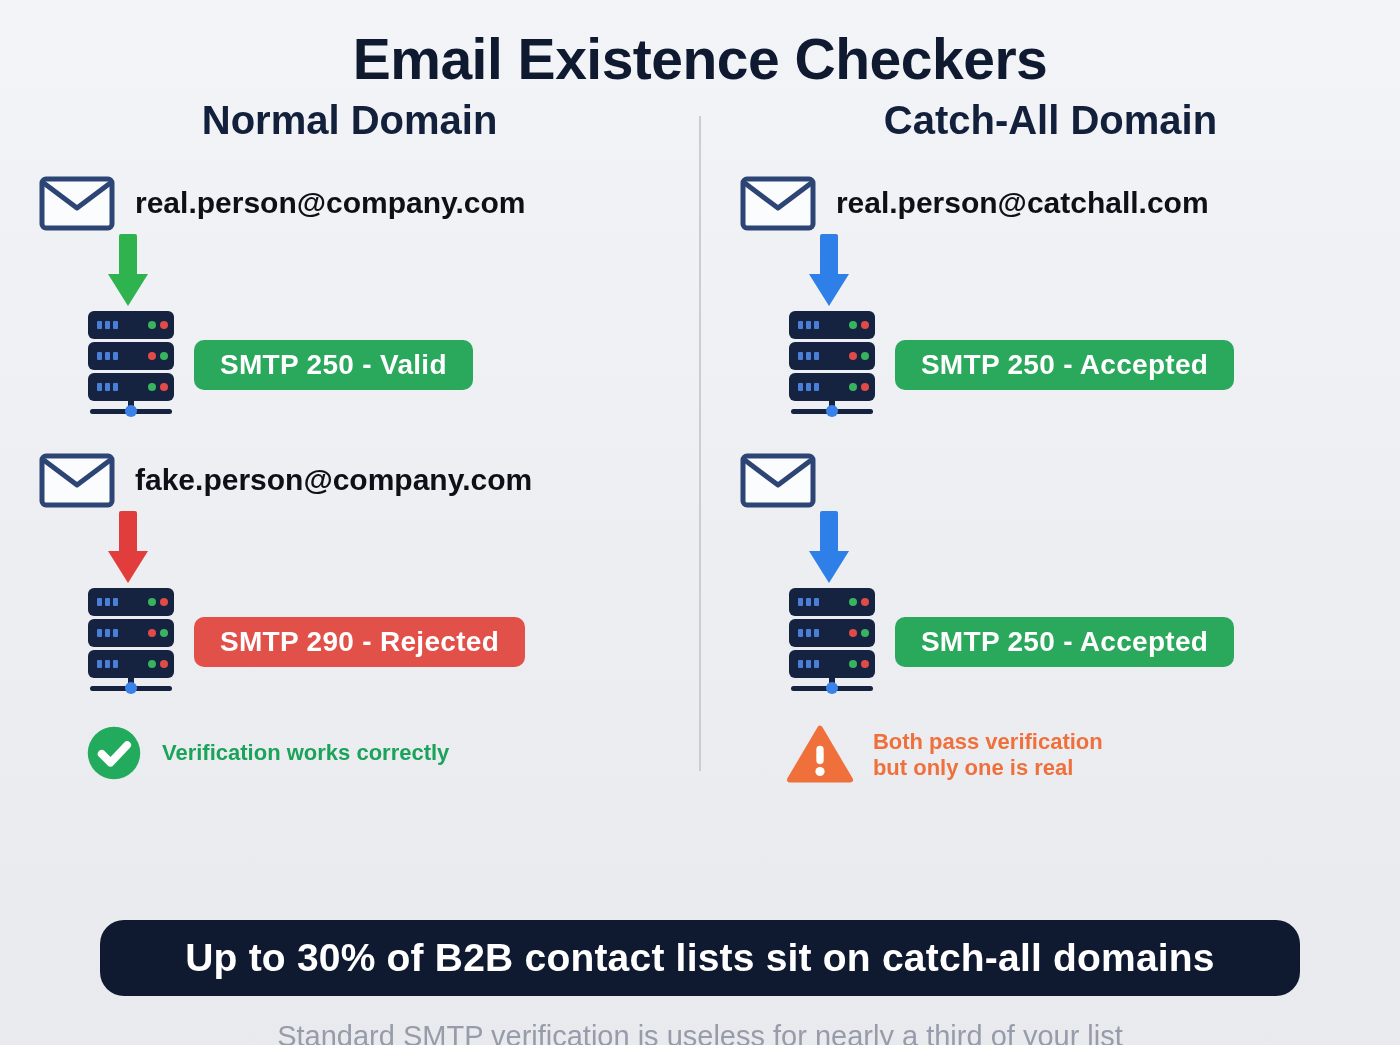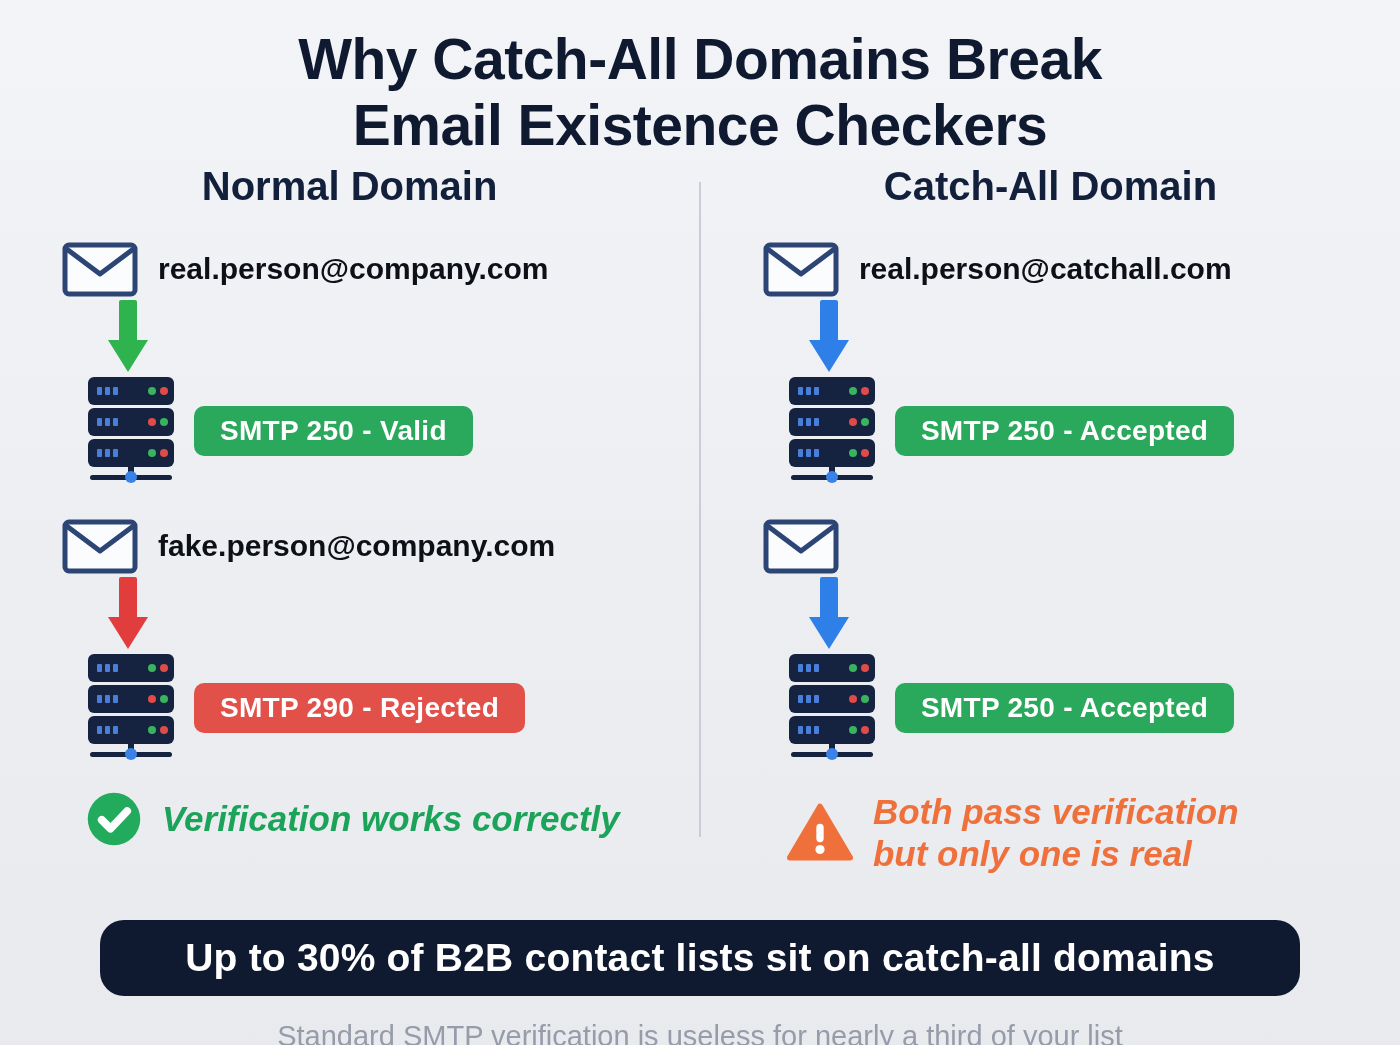--- a/index.html
+++ b/index.html
@@ -9,43 +9,42 @@
     background:linear-gradient(180deg,#f3f4f7 0%,#edeef2 55%,#e8eaee 100%);
     font-family:"Liberation Sans", sans-serif; color:#0f1930;
   }
   .title { padding-top:26px; text-align:center; font-size:57px; line-height:1.16;
            font-weight:800; color:#0f1930; letter-spacing:-0.5px; }
   .title-line { display:block; }
   .columns { display:flex; margin-top:6px; }
   .col { width:782px; }
   .divider { width:2px; background:#c9cdd6; height:655px; margin-top:18px; }
   .col-header { text-align:center; font-size:40px; font-weight:800; color:#13203c; }
-  .email-row { display:flex; align-items:center; gap:20px; margin:32px 0 0 62px; height:56px; }
+  .email-row { display:flex; align-items:center; gap:20px; margin:32px 0 0 39px; height:56px; }
   .email-text { font-size:30px; font-weight:700; color:#0d1117; white-space:nowrap; }
   .arrow { margin:3px 0 0 106px; width:44px; height:74px; }
   .server-row { display:flex; align-items:center; gap:18px; margin:-2px 0 0 86px; height:110px; }
   .badge { color:#ffffff; font-size:28px; font-weight:700; padding:9px 26px;
            border-radius:10px; letter-spacing:0.3px; white-space:nowrap; }
   .result { display:flex; align-items:center; gap:20px; margin:28px 0 0 86px; }
-  .result-text { font-size:35px; font-weight:800; line-height:1.2;font-style:italic; }
+  .result-text { font-size:22px; font-weight:800; line-height:1.2; }
   .result-line { display:block; }
   .banner { position:absolute; left:100px; right:100px; top:920px; height:76px;
             border-radius:24px; display:flex; align-items:center; justify-content:center;
             font-size:39px; font-weight:800; letter-spacing:0.2px; white-space:nowrap; }
   .footer { position:absolute; top:1020px; left:0; width:100%; text-align:center;
             font-size:29px; font-weight:500; color:#979caa; }
   .icon { display:inline-flex; line-height:0; }
 </style>
 </head>
 <body>
 
 <div class="canvas">
 
   <h1 class="title">
-    <span class="title-line">Why Catch-All Domains Break</span>
     <span class="title-line">Email Existence Checkers</span>
   </h1>
 
   <div class="columns">
 
     <section class="col">
       <h2 class="col-header">Normal Domain</h2>
 
       <div class="email-row">
         <span class="icon">

